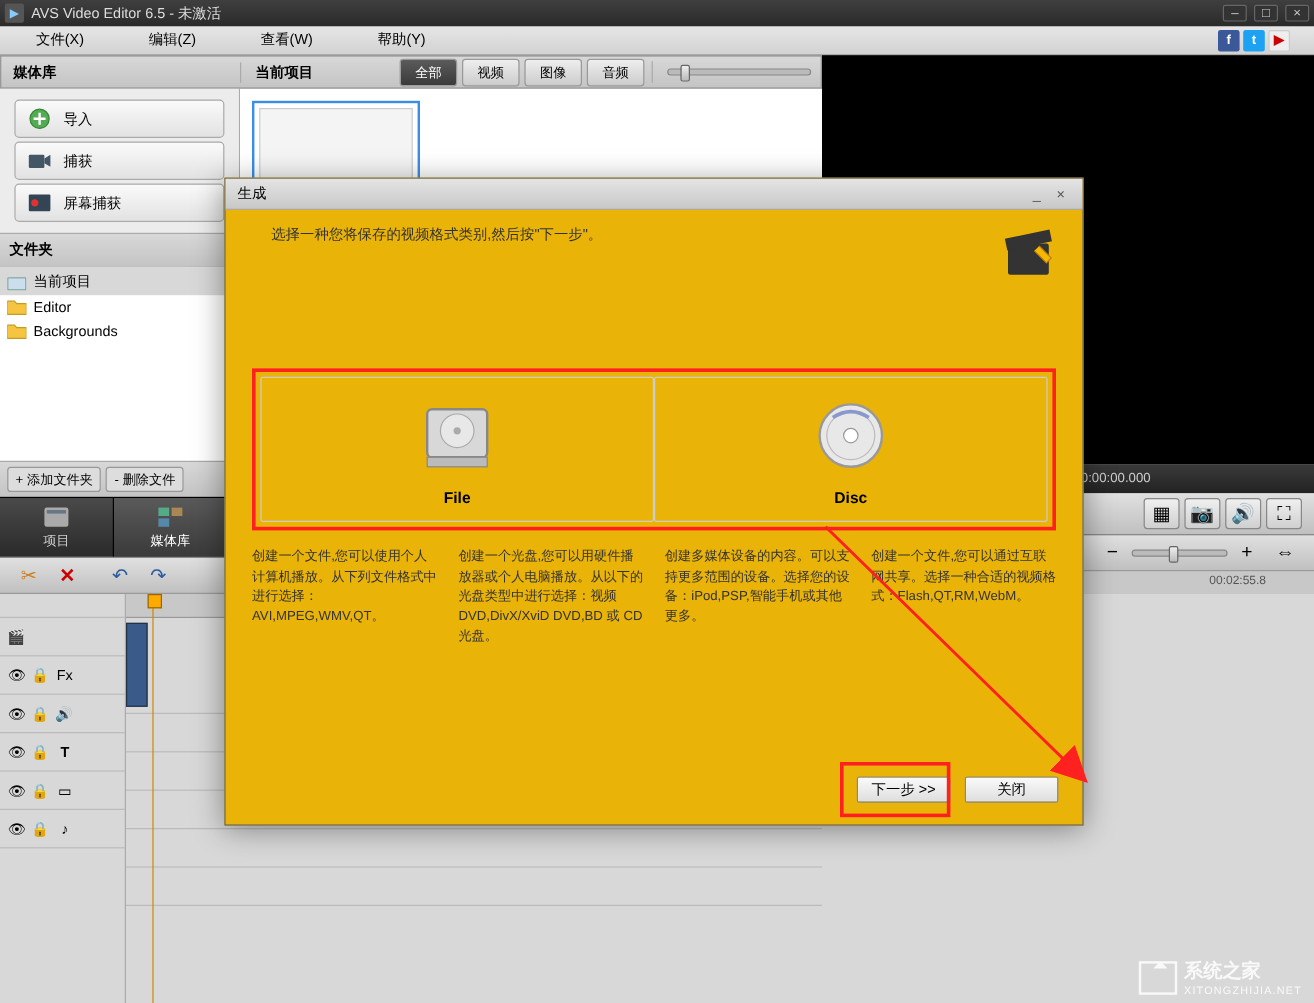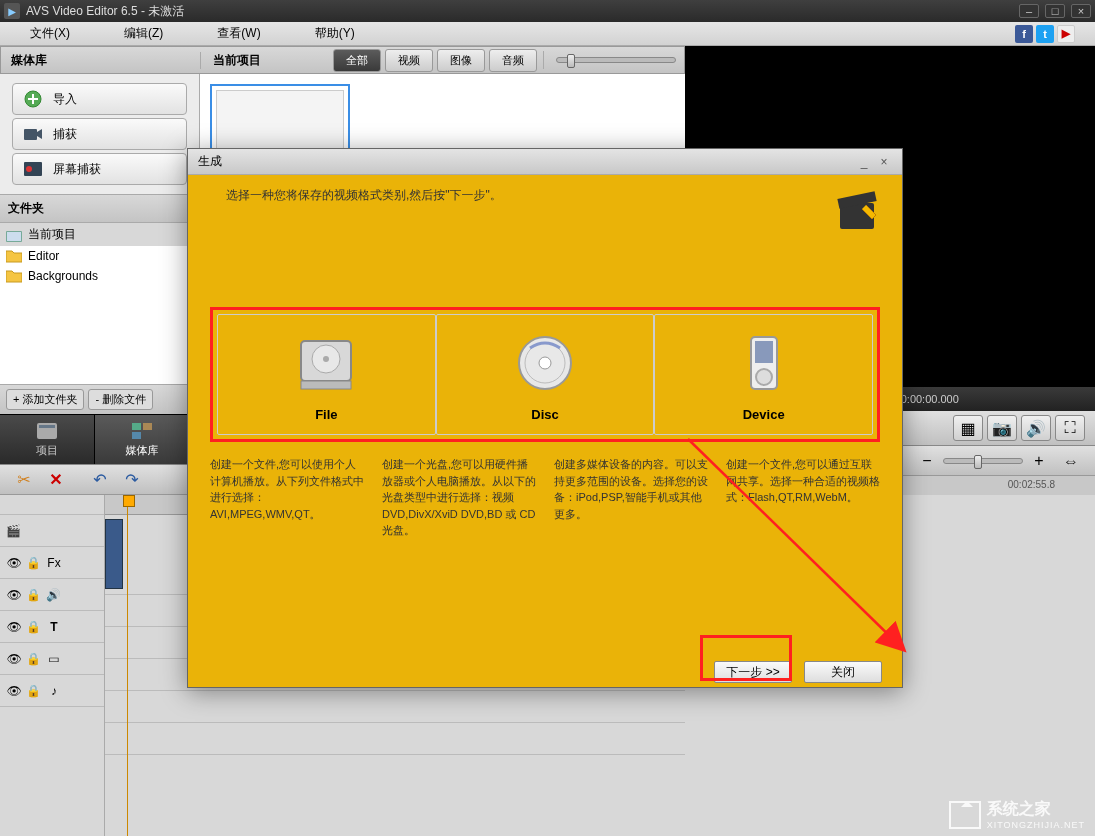--- a/index.html
+++ b/index.html
@@ -94,21 +94,21 @@
 .dlg-head .txt{flex:1;}
 .dlg-head h3{font-size:13px;margin-bottom:6px;}
 .dlg-head p{font-size:12px;color:#333;margin-left:18px;}
 .dlg-head .hicon{width:48px;height:48px;}
 .dlg-body { padding:10px 22px; }
 .opt-row { display:flex; border:3px solid #ff2020; padding:4px; margin-top:50px; }
 .opt { flex:1; border:1px solid #ccc; border-radius:2px; padding:18px 4px 12px; text-align:center; cursor:default; font-size:13px; font-weight:bold; display:flex;flex-direction:column;align-items:center;gap:14px; }
 .opt .oicon{width:70px;height:60px;display:flex;align-items:center;justify-content:center;}
 .desc-row { display:flex; gap:18px; margin-top:14px; }
 .desc { flex:1; font-size:11px; color:#333; line-height:1.5; }
-.dlg-foot { position:absolute; bottom:4px; right:20px; display:flex; gap:12px; }
+.dlg-foot { position:absolute; bottom:18px; right:20px; display:flex; gap:12px; }
 .dlg-btn { width:78px; height:22px; border:1px solid #888; border-radius:2px; background:linear-gradient(#fafafa,#dedede); font-size:12px; display:flex;align-items:center;justify-content:center; cursor:default; }
 .next-hl { position:absolute; border:3px solid #ff2020; width:92px; height:46px; bottom:6px; right:110px; pointer-events:none;}
 
 
 .arrow { position:absolute; pointer-events:none; }
 
 
 .watermark{position:absolute;right:10px;bottom:6px;color:#fff;font-size:12px;opacity:.85;display:flex;align-items:center;gap:6px;}
 .watermark .logo{width:32px;height:28px;border:2px solid #fff;background:transparent;position:relative;}
 .watermark .logo::before{content:'';position:absolute;top:-8px;left:10px;width:0;height:0;border:6px solid transparent;border-bottom-color:#fff;}
@@ -361,30 +361,20 @@
         <div class="oicon">
             <svg viewBox="0 0 70 60">
               <circle cx="35" cy="30" r="26" fill="#e8e8e8" stroke="#999" stroke-width="2"></circle>
               <circle cx="35" cy="30" r="20" fill="none" stroke="#bbb"></circle>
               <circle cx="35" cy="30" r="6" fill="#fff" stroke="#999"></circle>
               <path d="M20 15 Q35 5 50 15" fill="none" stroke="#89c" stroke-width="3"></path>
             </svg>
           </div>
         <span>Disc</span>
       </div>
-      <div class="opt">
-        <div class="oicon">
-            <svg viewBox="0 0 70 60">
-              <rect x="22" y="4" width="26" height="52" rx="4" fill="#eee" stroke="#999" stroke-width="2"></rect>
-              <rect x="26" y="8" width="18" height="22" fill="#89b"></rect>
-              <circle cx="35" cy="44" r="8" fill="#ddd" stroke="#aaa" stroke-width="2"></circle>
-            </svg>
-          </div>
-        <span>Device</span>
-      </div>
     </div>
     <div class="desc-row">
       <div class="desc">创建一个文件,您可以使用个人计算机播放。从下列文件格式中进行选择：AVI,MPEG,WMV,QT。</div>
       <div class="desc">创建一个光盘,您可以用硬件播放器或个人电脑播放。从以下的光盘类型中进行选择：视频DVD,DivX/XviD DVD,BD 或 CD 光盘。</div>
       <div class="desc">创建多媒体设备的内容。可以支持更多范围的设备。选择您的设备：iPod,PSP,智能手机或其他更多。</div>
       <div class="desc">创建一个文件,您可以通过互联网共享。选择一种合适的视频格式：Flash,QT,RM,WebM。</div>
     </div>
   </div>
   <div class="dlg-foot">
     <div class="dlg-btn">下一步 &gt;&gt;</div>

